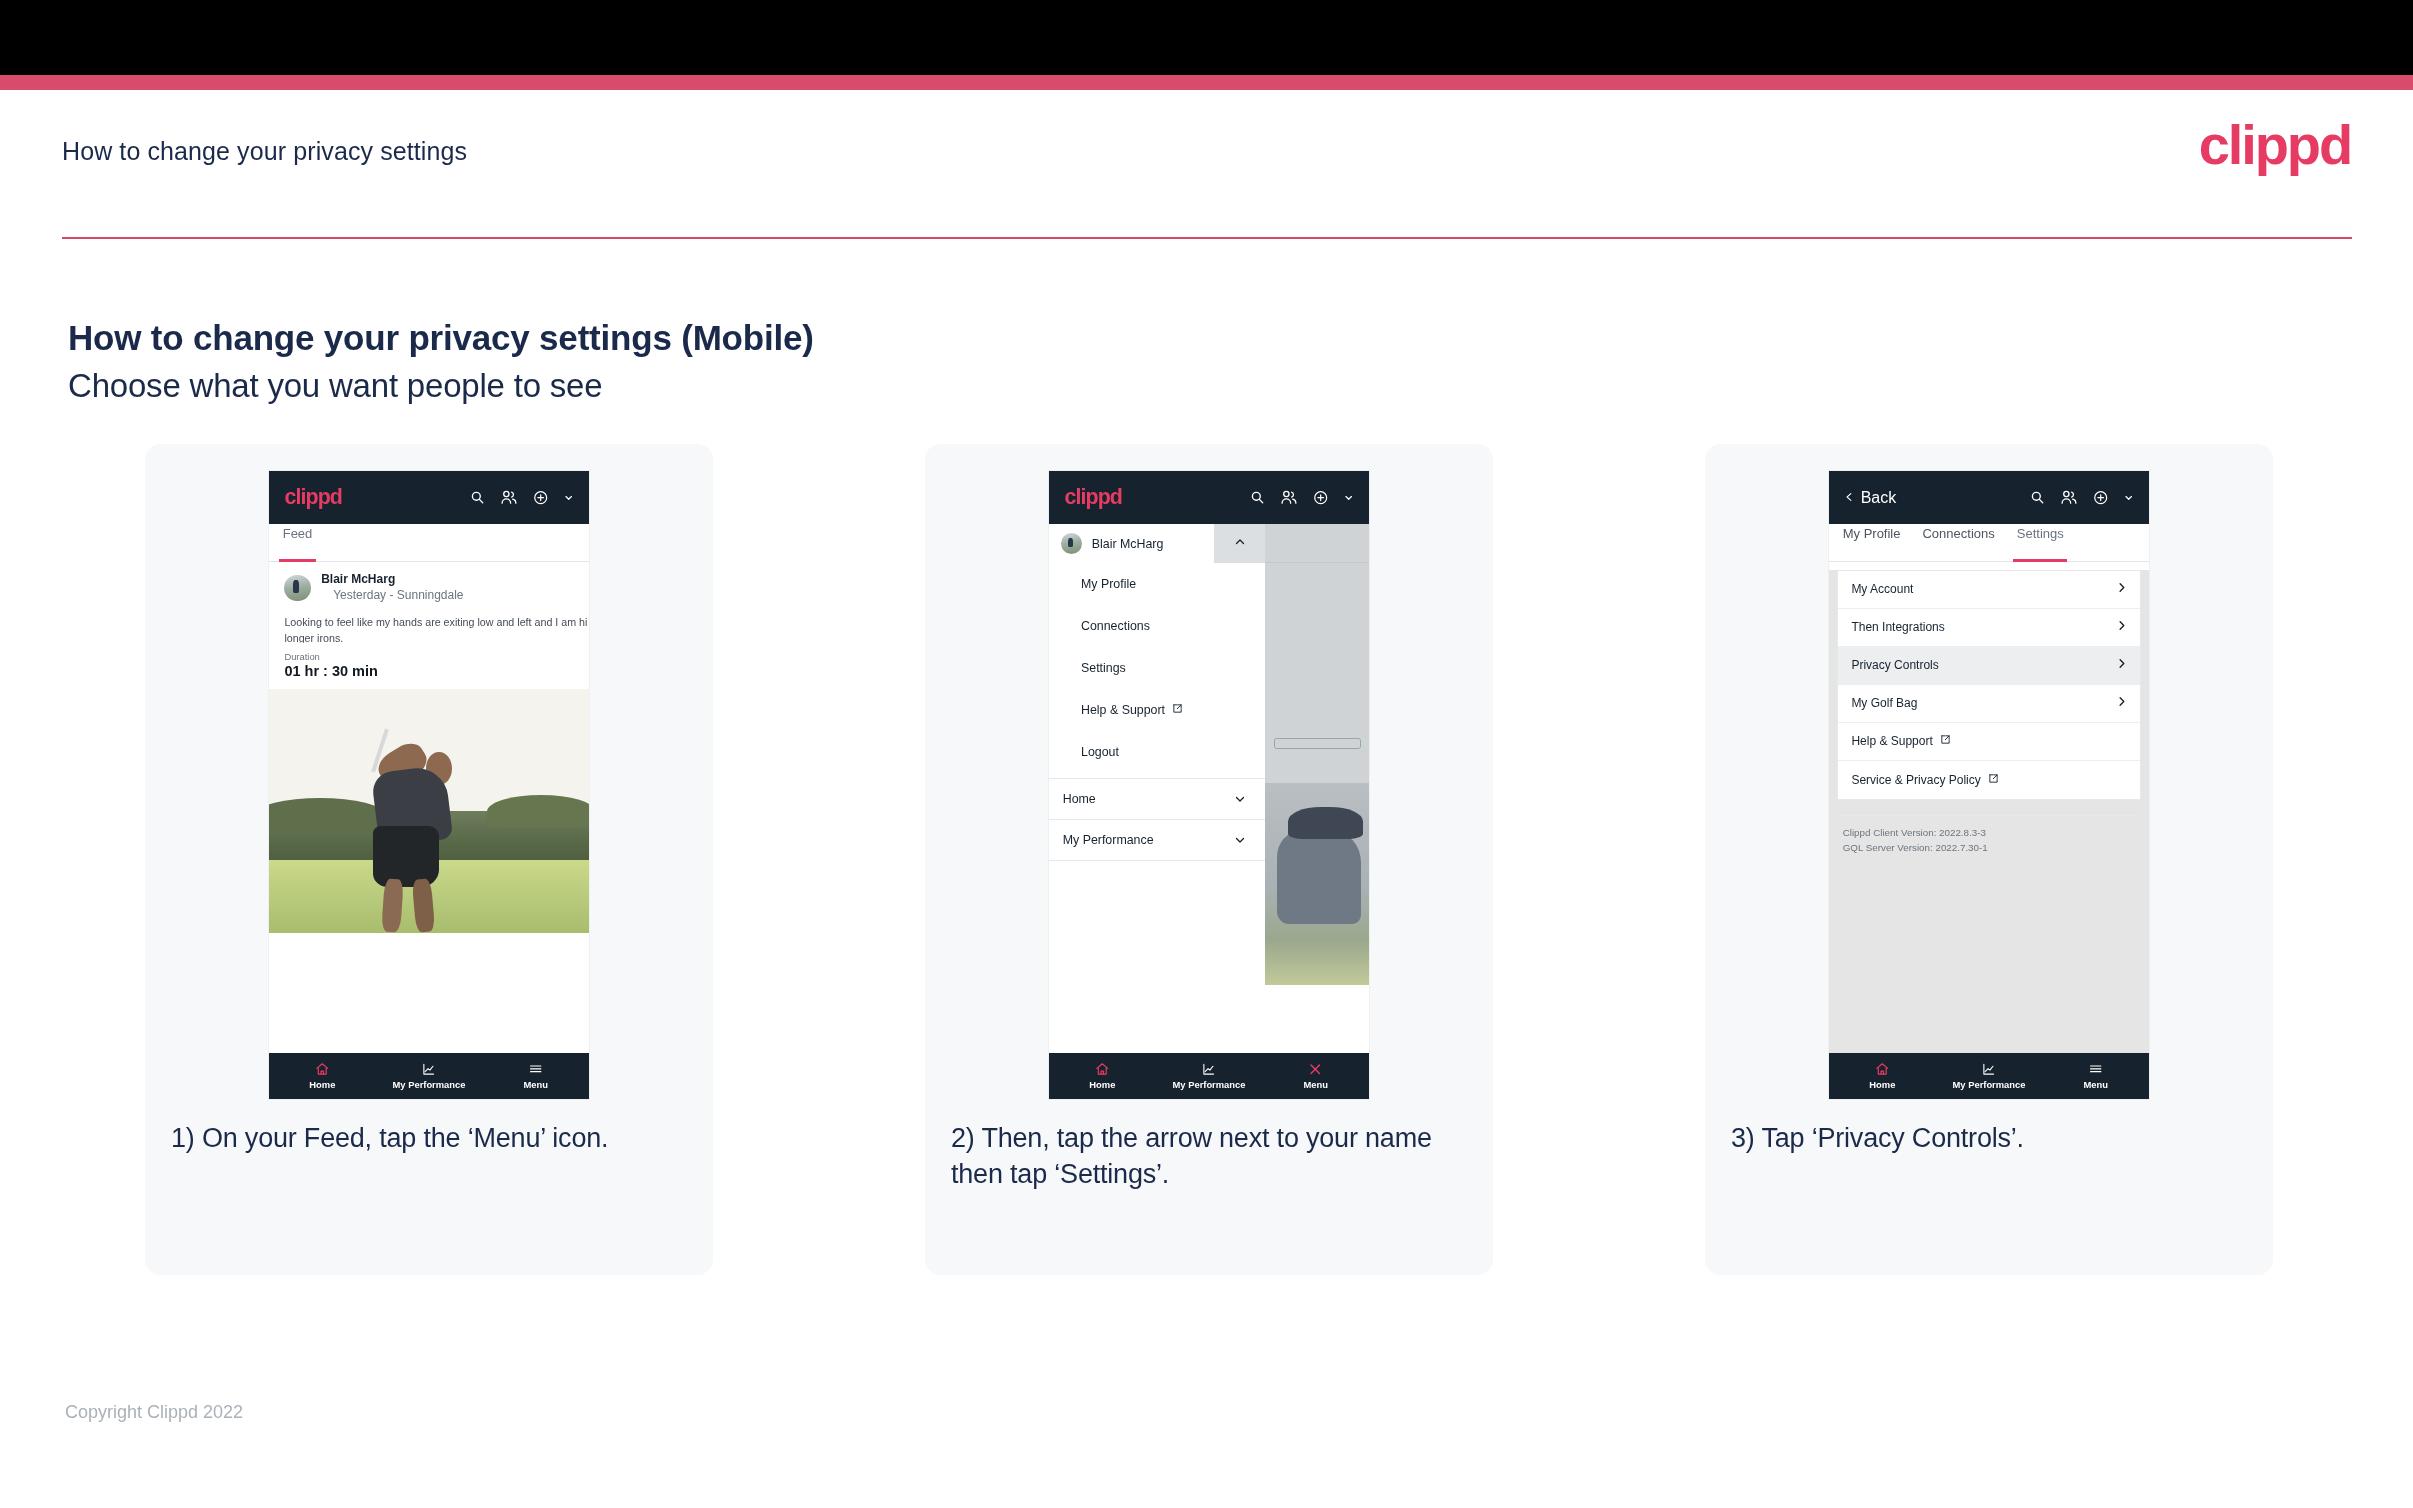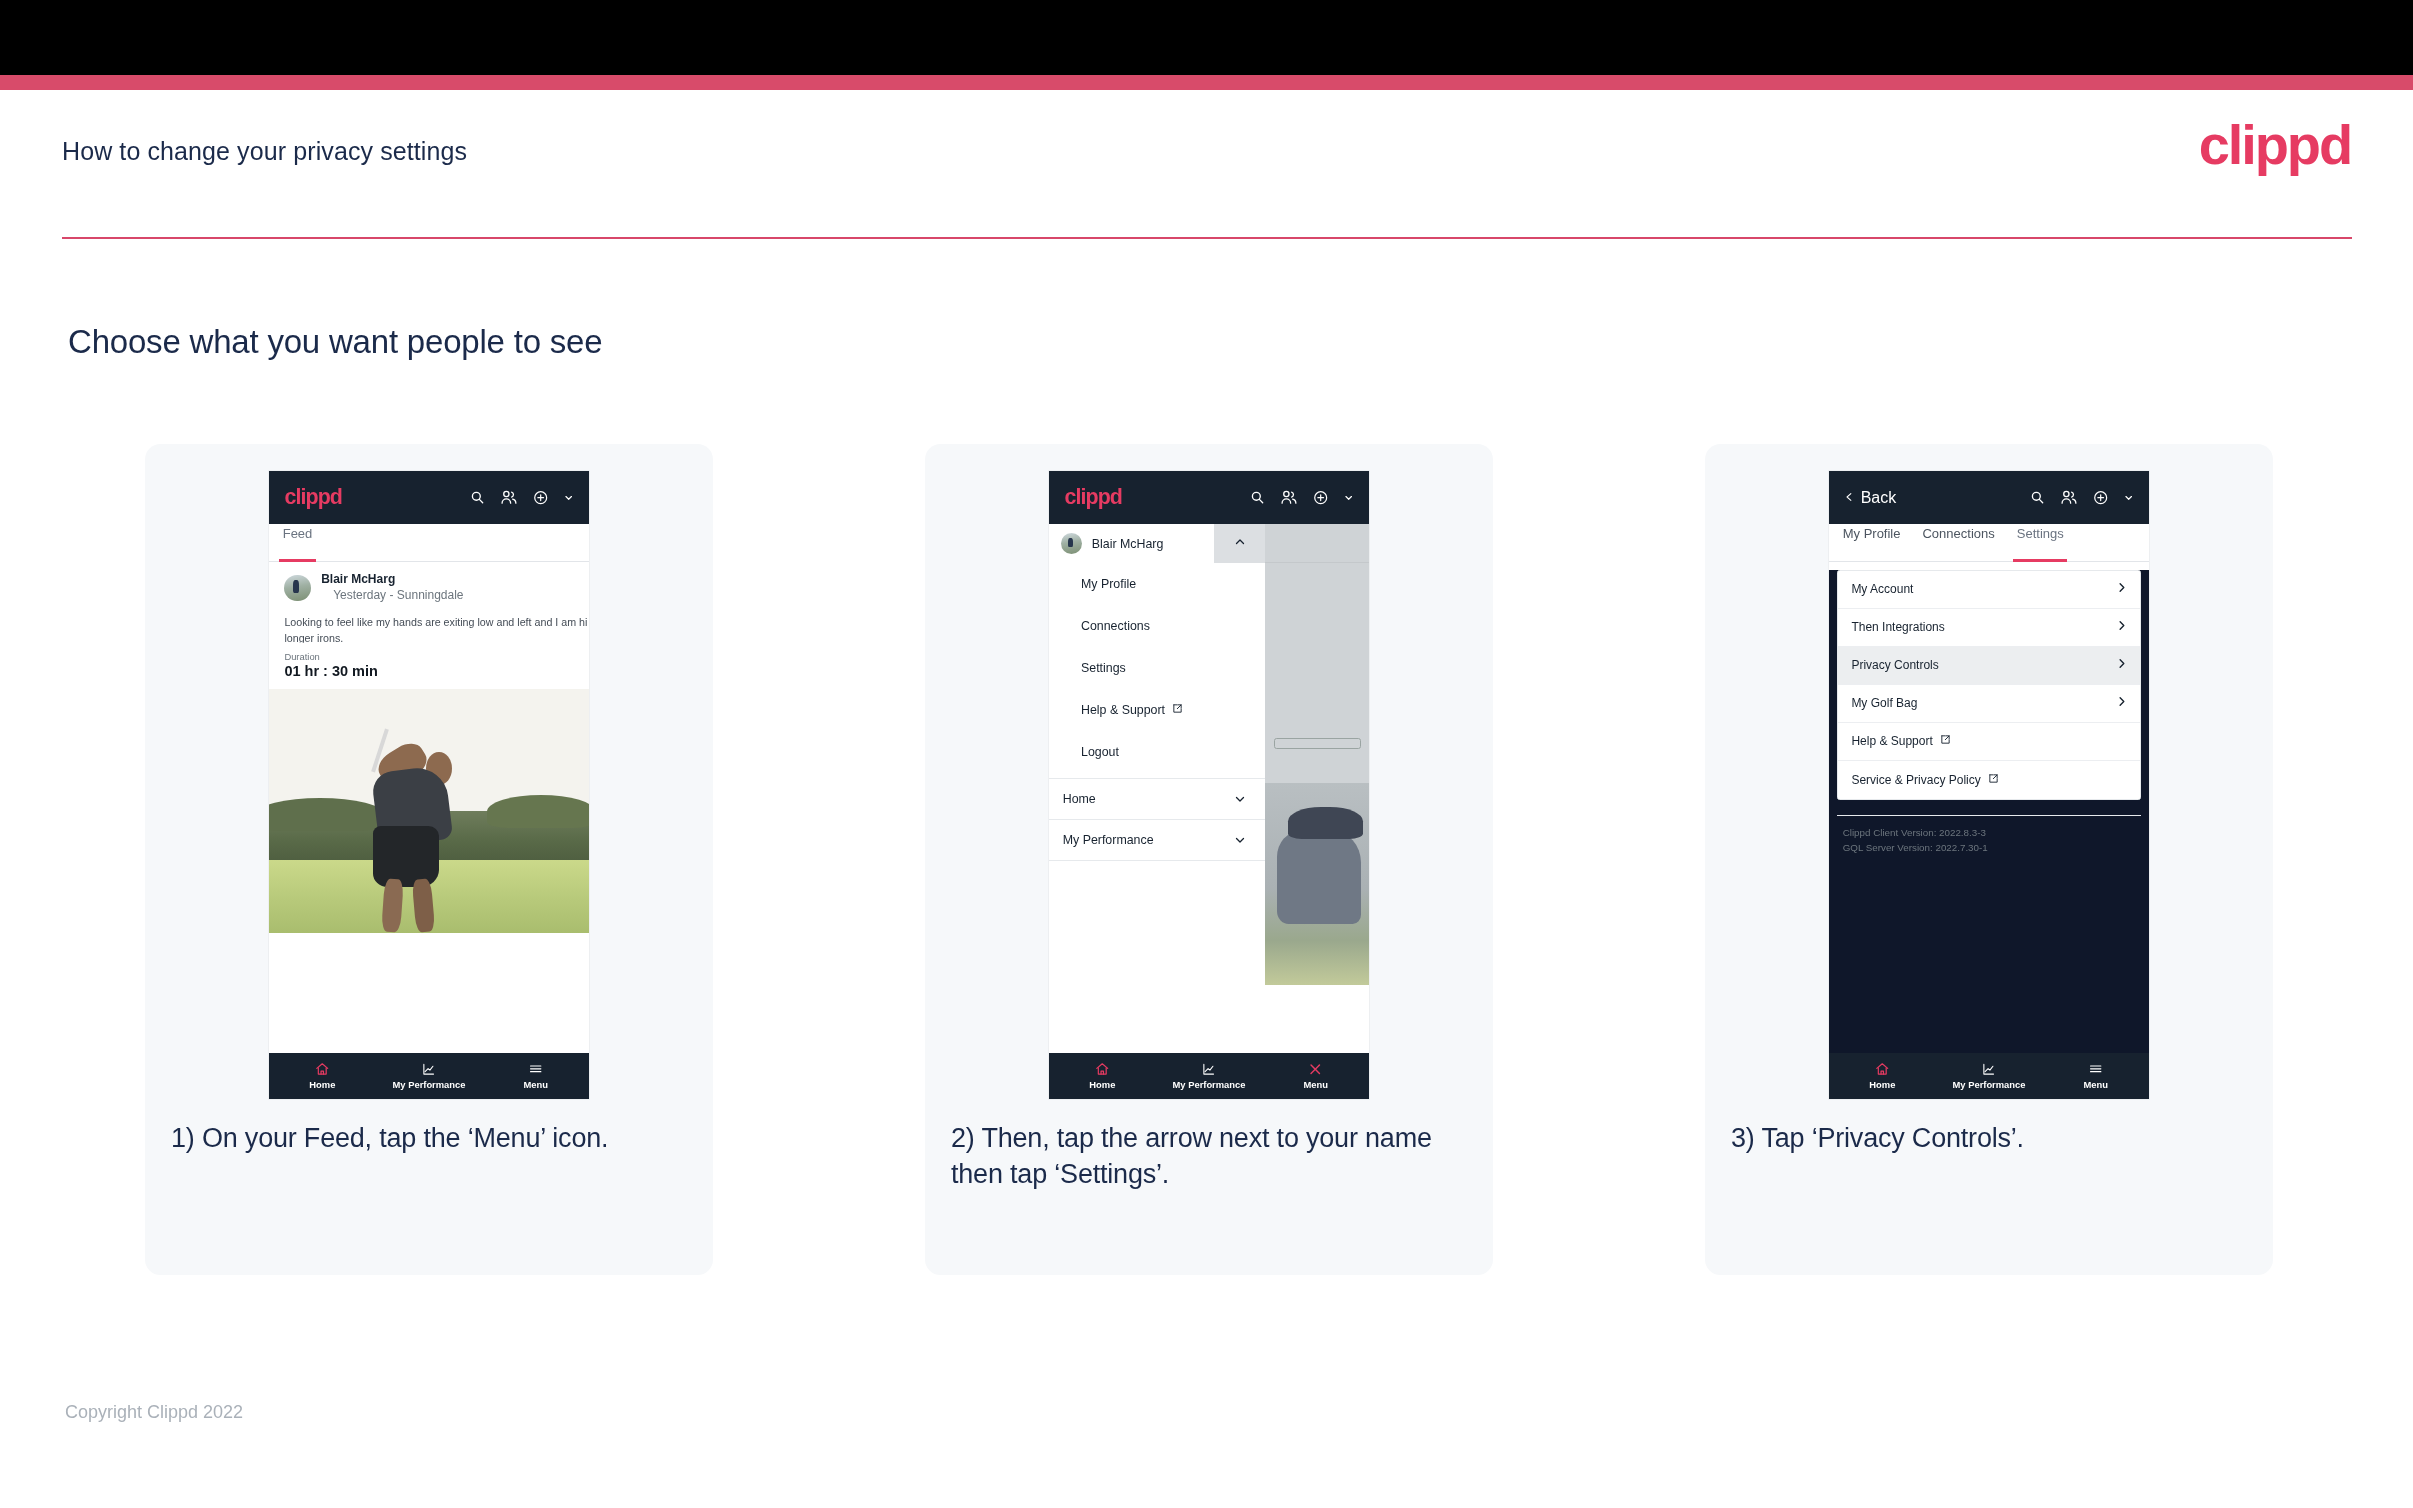--- a/index.html
+++ b/index.html
@@ -358,21 +358,21 @@
     align-items: center;
     justify-content: space-between;
     padding: 0 0 0 13.7px;
     border-bottom: 0.9px solid #e6e9ec;
     font-size: 12.4px;
     color: #17222f;
   }
   .menu-group .chev-box { width: 51px; display:flex; align-items:center; justify-content:center; }
 
   
-  .settings-wrap { background: #0f172a; height: 595px; position: relative; }
+  .settings-wrap { background: #e5e5e5; height: 595px; position: relative; }
   .settings-list {
     margin: 7.7px 7.7px 0 7.7px;
     border: 0.9px solid #e6e9ec;
     border-radius: 2.6px;
     overflow: hidden;
     background: #fff;
   }
   .settings-row {
     height: 38px;
     display: flex;
@@ -420,20 +420,21 @@
   <div class="topbar-black"></div>
   <div class="topbar-pink"></div>
 
   <div class="header">
     <div class="header-title">How to change your privacy settings</div>
     <div class="brand-logo">clippd</div>
     <div class="header-rule"></div>
   </div>
 
   <div class="title-block">
+    <div class="main-title">How to change your privacy settings (Mobile)</div>
     <div class="main-subtitle">Choose what you want people to see</div>
   </div>
 
   <div class="cards">
 
     <div class="card">
       <div class="phone">
 
         <div class="phone-topnav">
           <div class="phone-logo">clippd</div>

